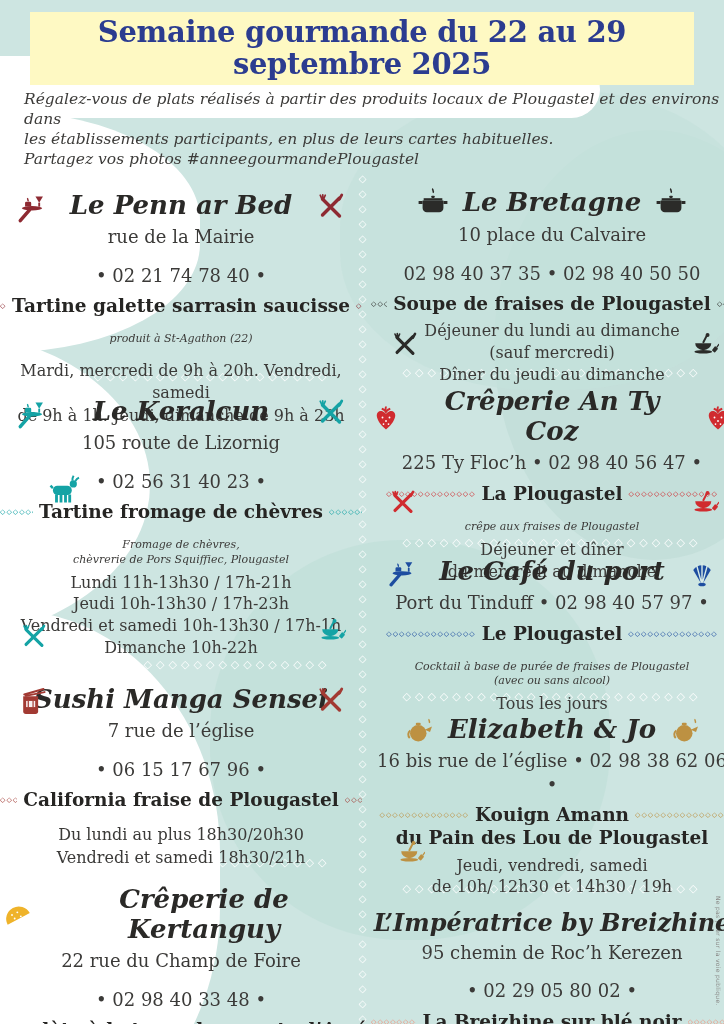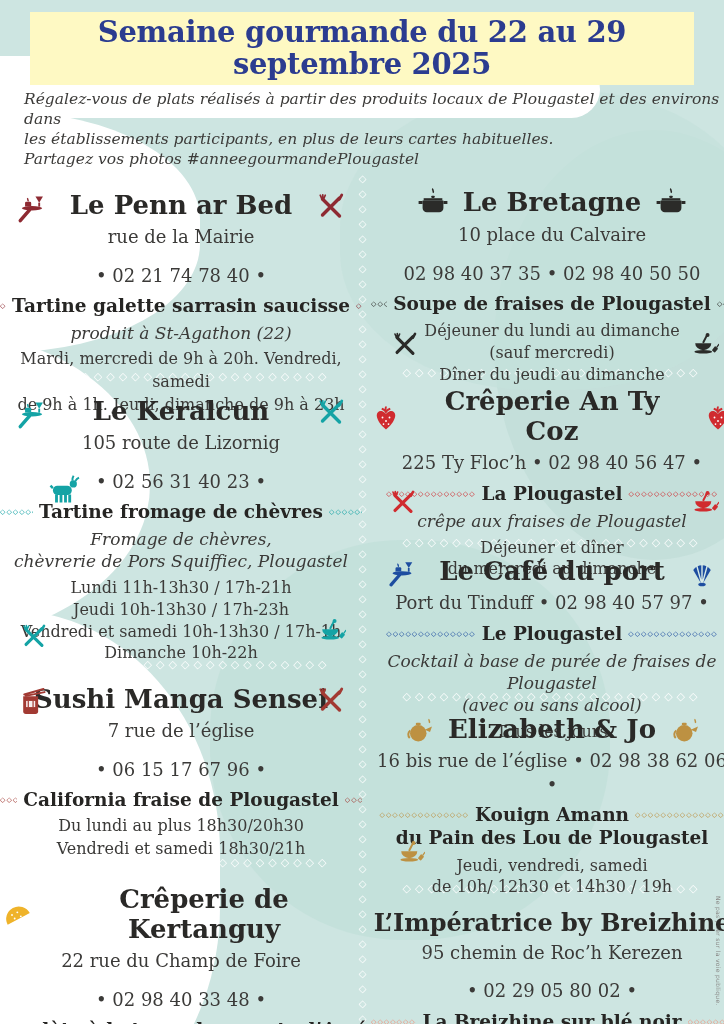--- a/index.html
+++ b/index.html
@@ -33,39 +33,39 @@
         font-family:"DejaVu Sans",sans-serif;font-size:10px;letter-spacing:4px;color:#fff;line-height:18px;}
   .vdiv::before{content:"◇◇◇◇◇◇◇◇◇◇◇◇◇◇◇◇◇◇◇◇◇◇◇◇◇◇◇◇◇◇◇◇◇◇◇◇◇◇◇◇◇◇◇◇◇◇◇◇◇◇◇◇◇◇◇◇◇◇◇◇◇◇◇◇◇◇◇◇◇◇";}
 
   .hsep{height:16px;line-height:16px;text-align:center;overflow:hidden;white-space:nowrap;
         font-family:"DejaVu Sans",sans-serif;font-size:11px;letter-spacing:4px;color:#fff;flex:0 0 auto;}
   .hsep::before{content:"◇◇◇◇◇◇◇◇◇◇◇◇◇◇◇◇◇◇◇◇◇◇◇◇";}
 
   
   .block{position:relative;text-align:center;box-sizing:border-box;flex:0 0 auto;color:#3b3a38;}
   .grow{flex:1 1 auto;}
-  .bhead{position:relative;margin-top:6px;}
+  .bhead{position:relative;margin-top:6px;font-style:italic;}
   .bhead h2{margin:0;font-size:26px;font-weight:700;color:#2a2927;line-height:1.15;}
   .bhead.inline{display:flex;align-items:center;justify-content:center;gap:14px;}
   .icn{flex:0 0 auto;}
   .abs-l{position:absolute;left:16px;top:1px;}
   .abs-r{position:absolute;right:16px;top:1px;}
   .n36{width:36px;height:36px;} .n32{width:32px;height:32px;} .n30{width:30px;height:30px;} .n28{width:28px;height:28px;}
 
   .addr{font-size:18px;margin-top:4px;line-height:1.3;}
   .phone{font-size:18px;margin-top:15px;line-height:1.3;}
 
   .dishrow{position:relative;display:flex;align-items:center;justify-content:center;gap:6px;margin-top:8px;}
   .dishrow::before,.dishrow::after{content:"◇◇◇◇◇◇◇◇◇◇◇◇◇◇";flex:1;overflow:hidden;white-space:nowrap;
       font-family:"DejaVu Sans",sans-serif;font-size:7px;letter-spacing:1px;color:var(--ac);}
   .dishrow::before{text-align:right;} .dishrow::after{text-align:left;}
   .dish{font-size:18.5px;font-weight:700;color:#262523;white-space:nowrap;line-height:1.2;}
   .dish2{display:block;font-size:18.5px;font-weight:700;color:#262523;margin-top:1px;line-height:1.2;}
-  .detail{font-style:italic;font-size:17px;margin-top:5px;line-height:1.3;}
-  .hours{font-size:16px;margin-top:4px;line-height:1.42;}
+  .detail{font-style:italic;font-size:11px;margin-top:15px;line-height:1.3;}
+  .hours{font-size:16px;margin-top:13px;line-height:1.42;}
   .hours.tight{margin-top:5px;line-height:1.35;}
 
   .corner{position:absolute;}
   .goat{position:absolute;left:46px;top:-30px;}
 
   
   .t-wine{--ac:#8e2a32;} .t-black{--ac:#2b2b29;} .t-teal{--ac:#14a3a5;}
   .t-red{--ac:#d02b2f;} .t-blue{--ac:#1d4da0;} .t-brick{--ac:#a23a33;}
   .t-gold{--ac:#bd9142;} .t-yellow{--ac:#efb32a;} .t-salmon{--ac:#f28d76;}
   .ac{color:var(--ac);}

